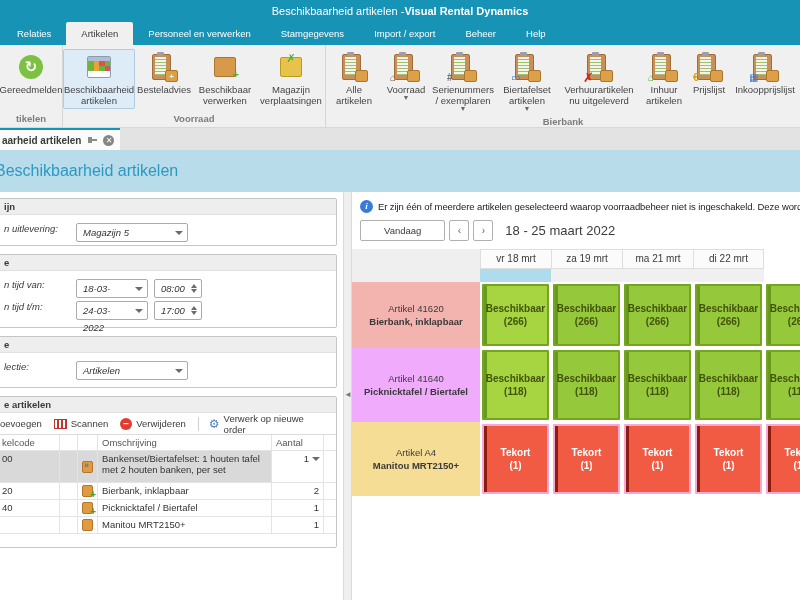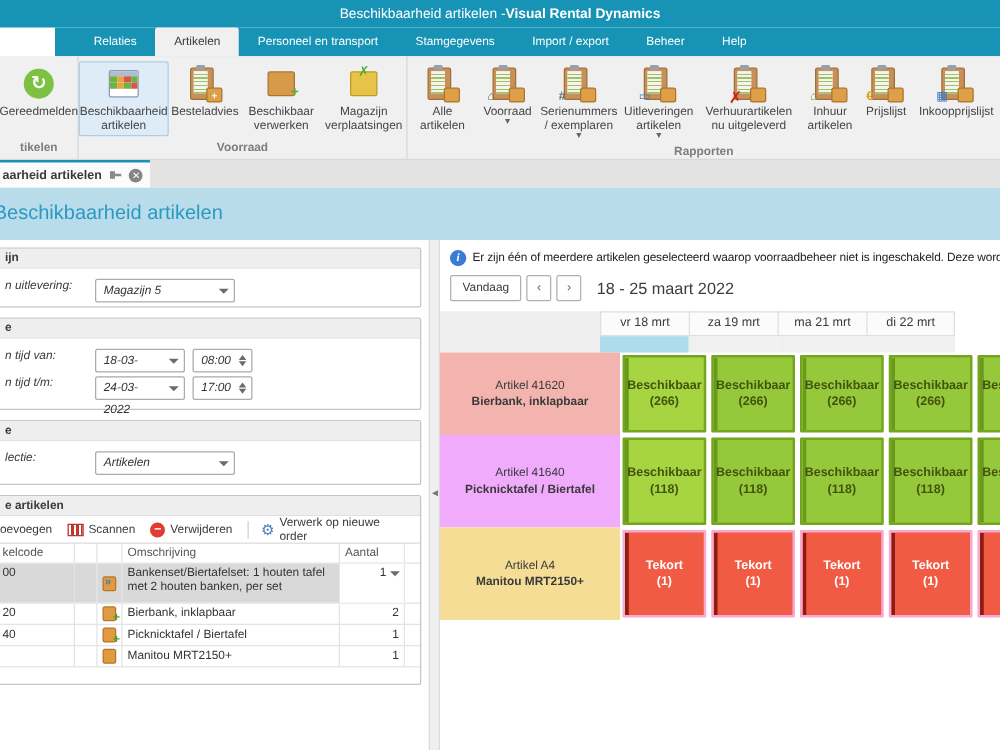--- a/index.html
+++ b/index.html
@@ -5,21 +5,21 @@
   * { margin:0; padding:0; box-sizing:border-box; }
   html,body { width:800px; height:600px; overflow:hidden; background:#fff;
     font-family:"Liberation Sans","DejaVu Sans",sans-serif; color:#333; }
 
   
   .titlebar { height:22px; background:#1793b5; color:#fff; font-size:11px;
     display:flex; align-items:center; justify-content:center; }
   .titlebar b { font-weight:bold; }
 
   
-  .menubar { height:23px; background:#1793b5; display:flex; align-items:flex-start; padding-left:16px;margin-left:44px; }
+  .menubar { height:23px; background:#1793b5; display:flex; align-items:flex-start; padding-left:2px; }
   .menu-tab { font-size:9.5px; color:#fff; padding:0 15px; height:23px; line-height:23px; cursor:default; }
   .menu-tab.active { background:#f1f0f1; color:#3a3a3a; border-radius:2px 2px 0 0; }
 
   
   .ribbon { height:83px; background:#f1f0f1; border-bottom:1px solid #d9d8d9; display:flex; }
   .rgroup { display:flex; flex-direction:column; border-right:1px solid #d7d6d7; }
   .rgroup-buttons { flex:1; display:flex; align-items:flex-start; padding-top:4px; }
   .rgroup-label { height:15px; text-align:center; font-size:9.5px; font-weight:bold; color:#7d7d7d; line-height:13px; }
   .rbtn { display:flex; flex-direction:column; align-items:center; font-size:9.5px; line-height:11px;
     text-align:center; color:#444; padding:2px 1px; border:1px solid transparent; border-radius:2px; }
@@ -128,36 +128,36 @@
 
   
   .rightpanel { flex:1; overflow:hidden; position:relative; }
   .inforow { display:flex; align-items:center; margin:8px 0 0 8px; white-space:nowrap; overflow:hidden; }
   .info-icon { width:13px; height:13px; border-radius:50%; background:#3a7bd5; color:#fff; font-size:9px;
     font-style:italic; font-weight:bold; text-align:center; line-height:13px; flex:none; margin-right:5px;
     font-family:"Liberation Serif","DejaVu Serif",serif; }
   .info-text { font-size:9.5px; color:#222; letter-spacing:-0.1px; }
   .navrow { display:flex; align-items:center; margin:7px 0 0 8px; }
   .btn { height:21px; border:1px solid #b0b0b0; border-radius:2px; background:#fff; font-size:9.5px;
-    color:#3a3a3a; padding:0 9px; line-height:19px; }
+    color:#3a3a3a; padding:0 23px; line-height:19px; }
   .navbtn { width:20px; padding:0; text-align:center; margin-left:4px; color:#666; font-size:10px; }
   .rangetxt { font-size:13px; color:#3c3c3c; margin-left:12px; }
 
   
   .calendar { margin-top:8px; width:483px; }
   .cal-header { display:flex; }
   .cal-corner { width:128px; flex:none; background:#f0eff0; height:33px; }
   .cal-daycol { width:71px; flex:none; }
   .day-name { height:20px; background:#fbfbfb; border:1px solid #dedede; border-right:none;
     font-size:10px; color:#3a3a3a; text-align:center; line-height:18px; white-space:nowrap; overflow:hidden; }
   .cal-daycol:last-child .day-name { border-right:1px solid #dedede; }
   .day-strip { height:13px; background:#f1f0f1; }
   .cal-daycol.today .day-strip { background:#aedcec; }
   .cal-row { display:flex; }
-  .row-label { width:144px; flex:none; display:flex; flex-direction:column; align-items:center;
+  .row-label { width:128px; flex:none; display:flex; flex-direction:column; align-items:center;
     justify-content:center; font-size:9.5px; color:#3a3a3a; text-align:center; line-height:13px; }
   .row-label .nm { font-weight:bold; }
   .cellslot { width:71px; flex:none; padding:2px; }
   .cell { height:100%; display:flex; flex-direction:column; align-items:center; justify-content:center;
     font-size:10px; font-weight:bold; line-height:13px; border-radius:1px; }
   .cell.available { background:#95c93b; border:2px solid #74a51f; box-shadow:inset 3px 0 0 #699a1d; color:#42530e; }
   .cellslot.first .cell.available { background:#a7d542; }
   .cell.shortage { background:#f15b43; border:2px solid #f9a8d4; box-shadow:inset 3px 0 0 #8a1d0e; color:#fff; }
   .h66 { height:66px; } .h74 { height:74px; }
   .lbl-pink { background:#f3b3ae; } .lbl-blue { background:#f0abfc; } .lbl-yellow { background:#f5dd96; }
@@ -166,21 +166,21 @@
 <body>
 
 <div class="titlebar">
   <span>Beschikbaarheid artikelen - </span>
     <b>Visual Rental Dynamics</b>
 </div>
 
 <div class="menubar">
   <div class="menu-tab">Relaties</div>
   <div class="menu-tab active">Artikelen</div>
-  <div class="menu-tab">Personeel en transport</div>
+  <div class="menu-tab">Personeel en verwerken</div>
   <div class="menu-tab">Stamgegevens</div>
   <div class="menu-tab">Import / export</div>
   <div class="menu-tab">Beheer</div>
   <div class="menu-tab">Help</div>
 </div>
 
 <div class="ribbon">
 
   <div class="rgroup" style="width:64px;">
     <div class="rgroup-buttons" style="justify-content:center;">
@@ -267,21 +267,21 @@
           </div>
         <span>Serienummers / exemplaren</span>
         <span class="caret">▼</span>
       </div>
       <div class="rbtn" style="width:62px;">
         <div class="ricon ic-clip">
             <span class="clip"></span>
             <span class="glyph g-blue">▭</span>
             <span class="boxbadge"></span>
           </div>
-        <span>Uitleveringen artikelen</span>
+        <span>Biertafelset artikelen</span>
         <span class="caret">▼</span>
       </div>
       <div class="rbtn" style="width:82px;">
         <div class="ricon ic-clip">
             <span class="clip"></span>
             <span class="glyph g-red" style="font-size:13px;">✗</span>
             <span class="boxbadge"></span>
           </div>
         <span>Verhuurartikelen nu uitgeleverd</span>
       </div>
@@ -303,21 +303,21 @@
       </div>
       <div class="rbtn" style="width:70px;">
         <div class="ricon ic-clip">
             <span class="clip"></span>
             <span class="glyph g-blue">▦</span>
             <span class="boxbadge"></span>
           </div>
         <span>Inkoopprijslijst</span>
       </div>
     </div>
-    <div class="rgroup-label">Rapporten</div>
+    <div class="rgroup-label">Bierbank</div>
   </div>
 </div>
 
 <div class="tabstrip">
   <div class="doctab">
     <span class="label">aarheid artikelen</span>
     <span class="pin-icon"></span>
     <span class="close-icon">✕</span>
   </div>
 </div>

